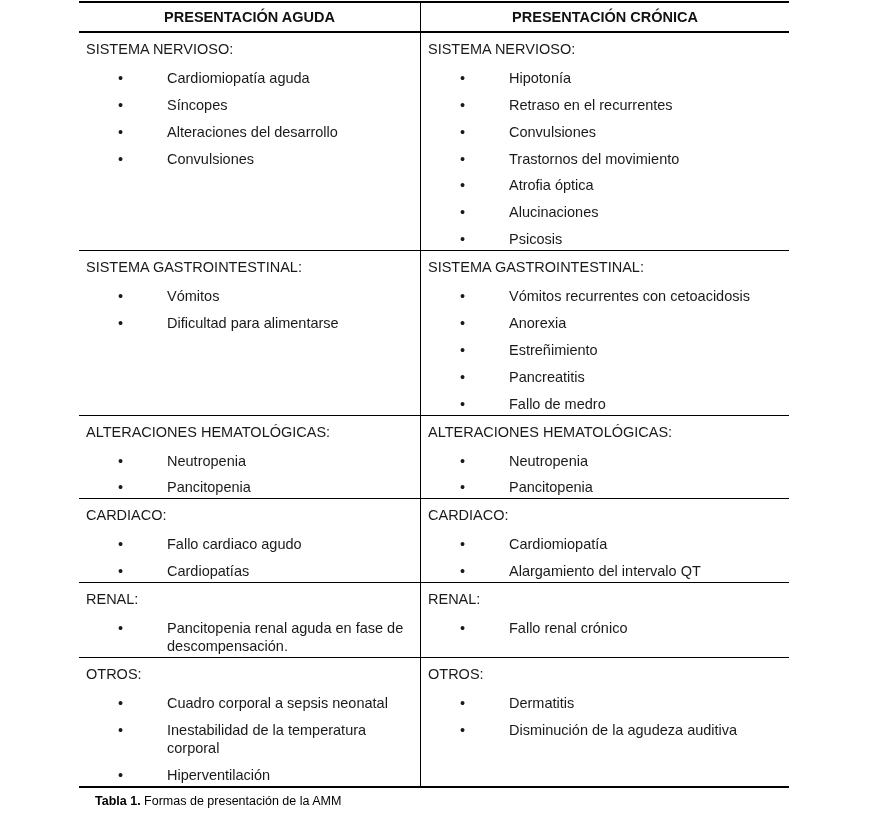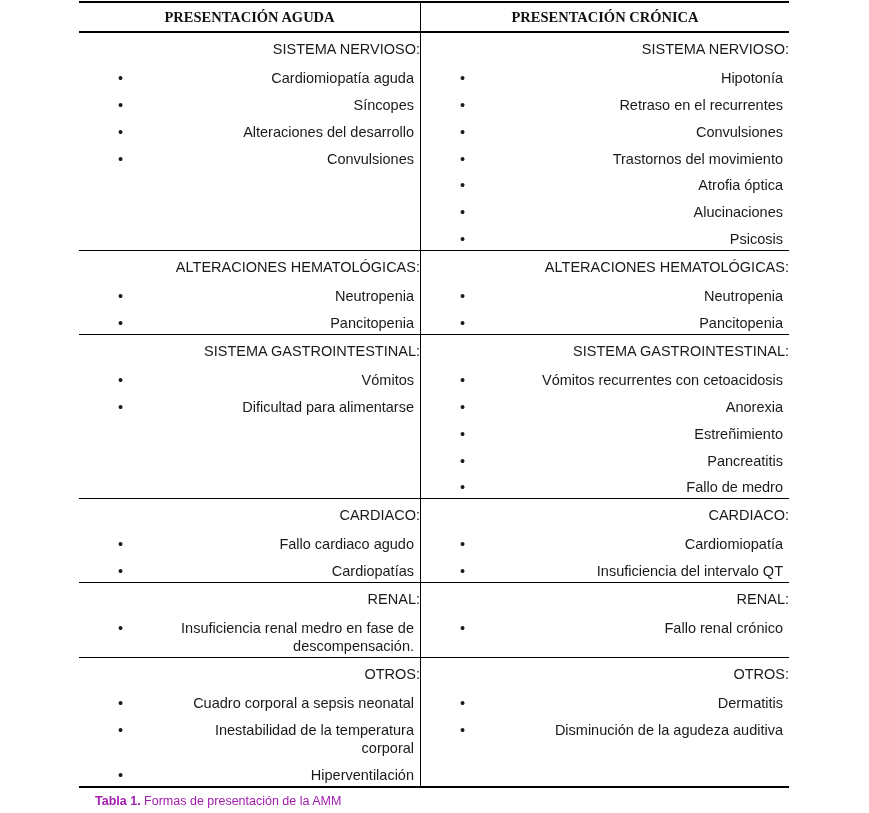--- a/index.html
+++ b/index.html
@@ -1,29 +1,29 @@
 <!DOCTYPE html>
 <html><head>
 <meta charset="utf-8">
 <style>
   html, body { margin: 0; padding: 0; background: #ffffff; }
   body { width: 869px; height: 813px; position: relative; font-family: "Liberation Sans", sans-serif; color: #1a1a1a; overflow: hidden; }
   .tbl { position: absolute; left: 79px; top: 1px; width: 710px; border-collapse: collapse; }
   .tbl th, .tbl td { padding: 0; vertical-align: top; }
-  .tbl th { font-weight: bold; font-size: 14.5px; text-align: center; height: 27px; line-height: 28px; border-top: 2px solid #000; border-bottom: 2px solid #000; color: #111; font-family: Liberation Serif, serif; }
+  .tbl th { font-weight: bold; font-size: 14.5px; text-align: center; height: 27px; line-height: 28px; border-top: 2px solid #000; border-bottom: 2px solid #000; color: #111; }
   .tbl td { font-size: 14.5px; border-bottom: 1.5px solid #000; }
   .tbl tr.last td { border-bottom: 2.5px solid #000; }
   .col-l { width: 341px; border-right: 1.5px solid #000; }
   .col-r { width: 368px; }
-  .cell-inner { padding: 6px 0 2px 7px; text-align: right; }
+  .cell-inner { padding: 6px 0 2px 7px; }
   .sec { line-height: 20px; height: 21px; }
   ul.items { list-style: none; margin: 0; padding: 0; }
   ul.items li { position: relative; padding-left: 81px; line-height: 18px; margin-top: 8.9px; padding-right: 6px; }
   ul.items li .b { position: absolute; left: 32px; top: 0; }
-  .caption { position: absolute; left: 95px; top: 794px; font-size: 12.5px; color: #a21caf; }
+  .caption { position: absolute; left: 95px; top: 794px; font-size: 12.5px; color: #000000; }
   .caption b { font-weight: bold; }
 </style>
 </head>
 <body>
 
 <table class="tbl">
   <thead>
     <tr>
       <th class="col-l">PRESENTACIÓN AGUDA</th>
       <th class="col-r">PRESENTACIÓN CRÓNICA</th>
@@ -51,40 +51,20 @@
               <li><span class="b">•</span><span>Convulsiones</span></li>
               <li><span class="b">•</span><span>Trastornos del movimiento</span></li>
               <li><span class="b">•</span><span>Atrofia óptica</span></li>
               <li><span class="b">•</span><span>Alucinaciones</span></li>
               <li><span class="b">•</span><span>Psicosis</span></li>
             </ul>
           </div>
         </td>
       </tr>
       <tr>
-        <td class="col-l" style="height: 79px;">
-          <div class="cell-inner">
-            <div class="sec">ALTERACIONES HEMATOLÓGICAS:</div>
-            <ul class="items">
-              <li><span class="b">•</span><span>Neutropenia</span></li>
-              <li><span class="b">•</span><span>Pancitopenia</span></li>
-            </ul>
-          </div>
-        </td>
-        <td class="col-r" style="height: 79px;">
-          <div class="cell-inner">
-            <div class="sec">ALTERACIONES HEMATOLÓGICAS:</div>
-            <ul class="items">
-              <li><span class="b">•</span><span>Neutropenia</span></li>
-              <li><span class="b">•</span><span>Pancitopenia</span></li>
-            </ul>
-          </div>
-        </td>
-      </tr>
-      <tr>
         <td class="col-l" style="height: 162px;">
           <div class="cell-inner">
             <div class="sec">SISTEMA GASTROINTESTINAL:</div>
             <ul class="items">
               <li><span class="b">•</span><span>Vómitos</span></li>
               <li><span class="b">•</span><span>Dificultad para alimentarse</span></li>
             </ul>
           </div>
         </td>
         <td class="col-r" style="height: 162px;">
@@ -94,45 +74,65 @@
               <li><span class="b">•</span><span>Vómitos recurrentes con cetoacidosis</span></li>
               <li><span class="b">•</span><span>Anorexia</span></li>
               <li><span class="b">•</span><span>Estreñimiento</span></li>
               <li><span class="b">•</span><span>Pancreatitis</span></li>
               <li><span class="b">•</span><span>Fallo de medro</span></li>
             </ul>
           </div>
         </td>
       </tr>
       <tr>
+        <td class="col-l" style="height: 79px;">
+          <div class="cell-inner">
+            <div class="sec">ALTERACIONES HEMATOLÓGICAS:</div>
+            <ul class="items">
+              <li><span class="b">•</span><span>Neutropenia</span></li>
+              <li><span class="b">•</span><span>Pancitopenia</span></li>
+            </ul>
+          </div>
+        </td>
+        <td class="col-r" style="height: 79px;">
+          <div class="cell-inner">
+            <div class="sec">ALTERACIONES HEMATOLÓGICAS:</div>
+            <ul class="items">
+              <li><span class="b">•</span><span>Neutropenia</span></li>
+              <li><span class="b">•</span><span>Pancitopenia</span></li>
+            </ul>
+          </div>
+        </td>
+      </tr>
+      <tr>
         <td class="col-l" style="height: 80px;">
           <div class="cell-inner">
             <div class="sec">CARDIACO:</div>
             <ul class="items">
               <li><span class="b">•</span><span>Fallo cardiaco agudo</span></li>
               <li><span class="b">•</span><span>Cardiopatías</span></li>
             </ul>
           </div>
         </td>
         <td class="col-r" style="height: 80px;">
           <div class="cell-inner">
             <div class="sec">CARDIACO:</div>
             <ul class="items">
               <li><span class="b">•</span><span>Cardiomiopatía</span></li>
-              <li><span class="b">•</span><span>Insuficiencia del intervalo QT</span></li>
+              <li><span class="b">•</span><span>Alargamiento del intervalo QT</span></li>
             </ul>
           </div>
         </td>
       </tr>
       <tr>
         <td class="col-l" style="height: 72px;">
           <div class="cell-inner">
             <div class="sec">RENAL:</div>
             <ul class="items">
-              <li><span class="b">•</span><span>Insuficiencia renal medro en fase de descompensación.</span></li>
+              <li><span class="b">•</span><span>Pancitopenia renal aguda en fase de descompensación.</span></li>
             </ul>
           </div>
         </td>
         <td class="col-r" style="height: 72px;">
           <div class="cell-inner">
             <div class="sec">RENAL:</div>
             <ul class="items">
               <li><span class="b">•</span><span>Fallo renal crónico</span></li>
             </ul>
           </div>

